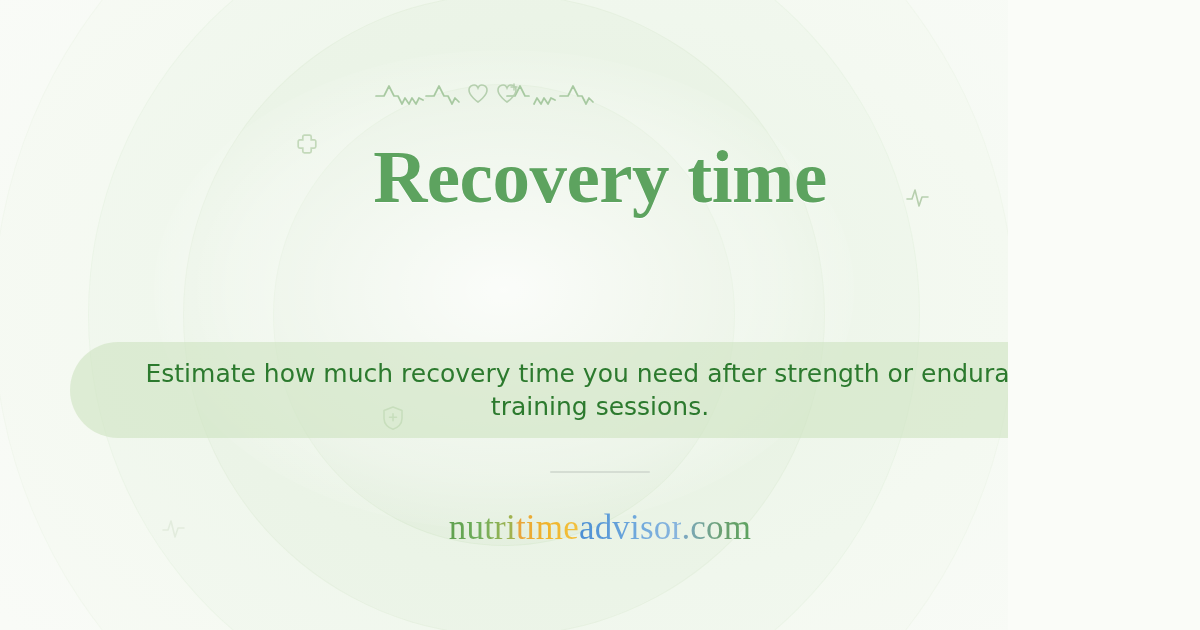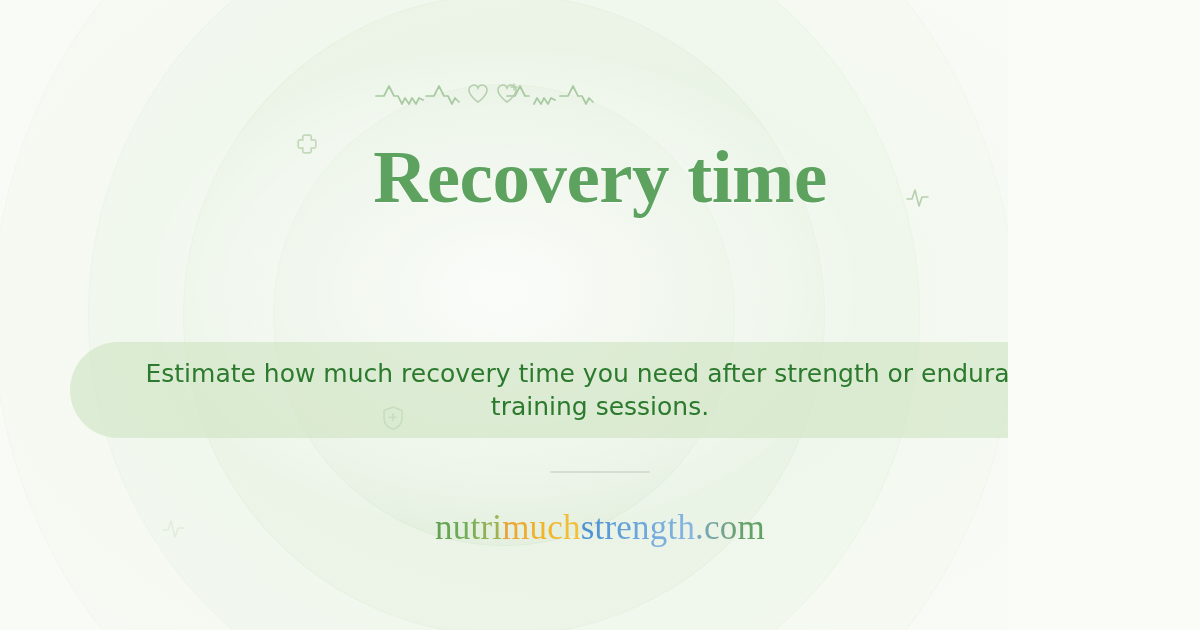--- a/index.html
+++ b/index.html
@@ -238,17 +238,17 @@
       <span class="line1">Recovery time</span>
     </h1>
 
     <div id="subtitle-banner">
       <p id="subtitle-text">Estimate how much recovery time you need after strength or endurance training sessions.</p>
     </div>
 
     <div id="divider"></div>
 
     <div id="site-logo">
-      <span class="seg seg-nutri">nutri</span><span class="seg seg-power">much</span><span class="seg seg-advisor">strength</span><span class="seg seg-tld">.com</span>
+      <span class="seg seg-nutri">nutri</span><span class="seg seg-power">time</span><span class="seg seg-advisor">advisor</span><span class="seg seg-tld">.com</span>
     </div>
 
   </div>
 </div>
 
 </body></html>

